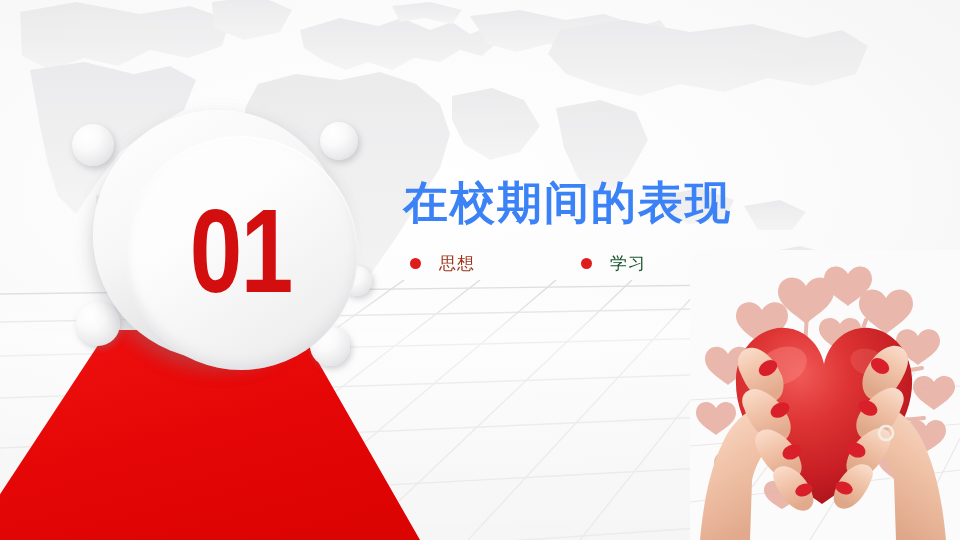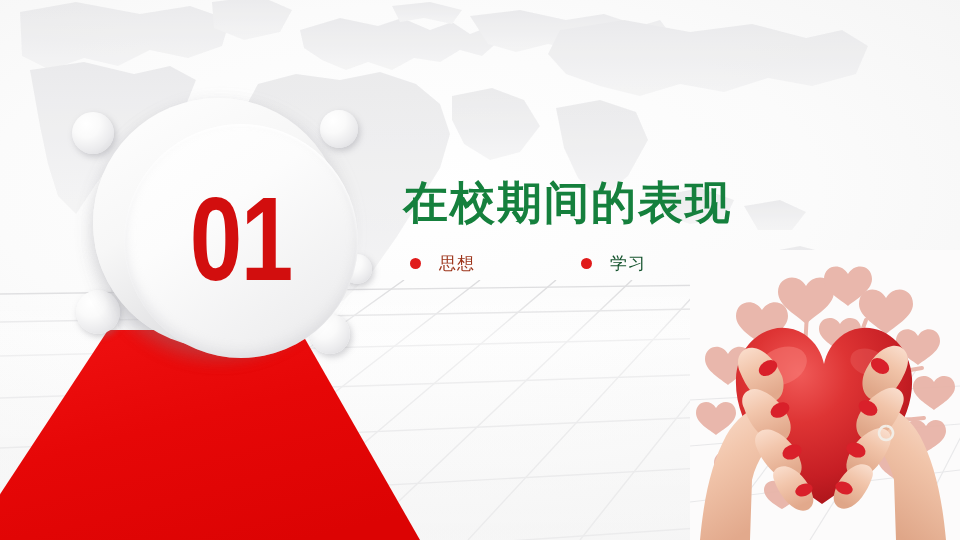--- a/index.html
+++ b/index.html
@@ -48,21 +48,21 @@
     left: 0;
     top: 330px;
     width: 420px;
     height: 210px;
   }
 
   
   .badge-wrap {
     position: absolute;
     left: 70px;
-    top: 78px;
+    top: 90px;
     width: 310px;
     height: 300px;
   }
   .badge-shadow {
     position: absolute;
     left: 22px;
     top: 24px;
     width: 260px;
     height: 258px;
     border-radius: 50%;
@@ -268,21 +268,21 @@
     <div class="sphere" style="left:196px;top:218px; width:26px; height:26px;"></div>
     <div class="sphere" style="left:272px;top:176px; width:30px; height:30px;"></div>
 
     <div class="badge-ring">
       <div class="badge-face">
         <span class="badge-number" style="color: rgb(210, 14, 14);">01</span>
       </div>
     </div>
   </div>
 
-  <div class="title" style="color: #15803d;">在校期间的表现</div>
+  <div class="title" style="color: #3b82f6;">在校期间的表现</div>
 
   <div class="bullets">
     <div class="bullet">
       <span class="dot" style="background: rgb(224, 27, 27);"></span>
       <span class="bullet-label" style="color: rgb(156, 51, 25);">思想</span>
     </div>
     <div class="bullet">
       <span class="dot" style="background: rgb(224, 27, 27);"></span>
       <span class="bullet-label" style="color: #14532d;">学习</span>
     </div>

